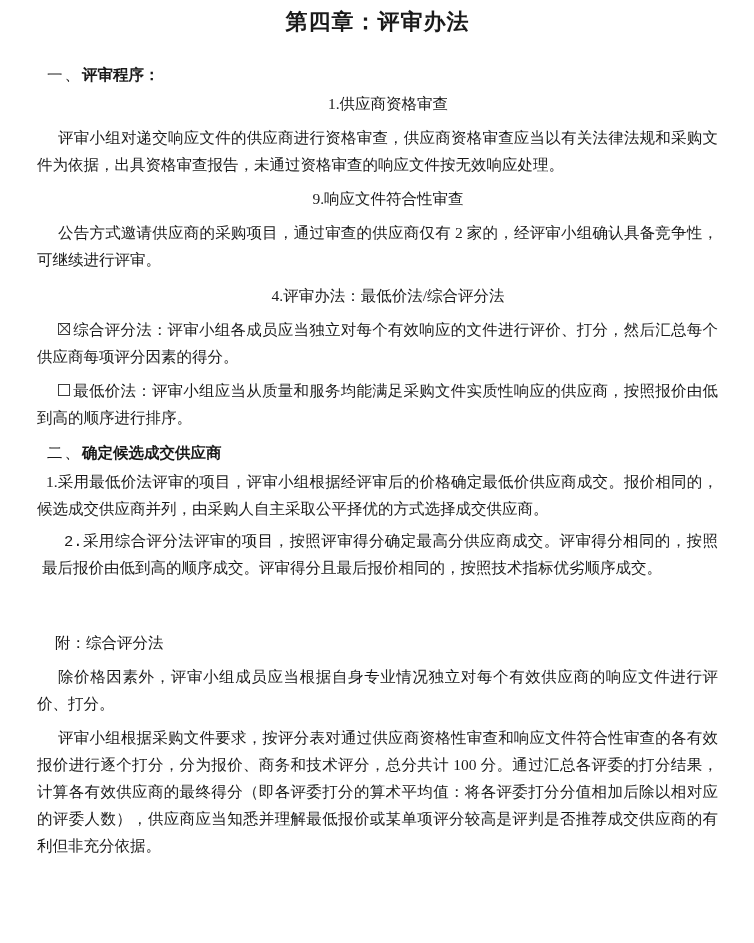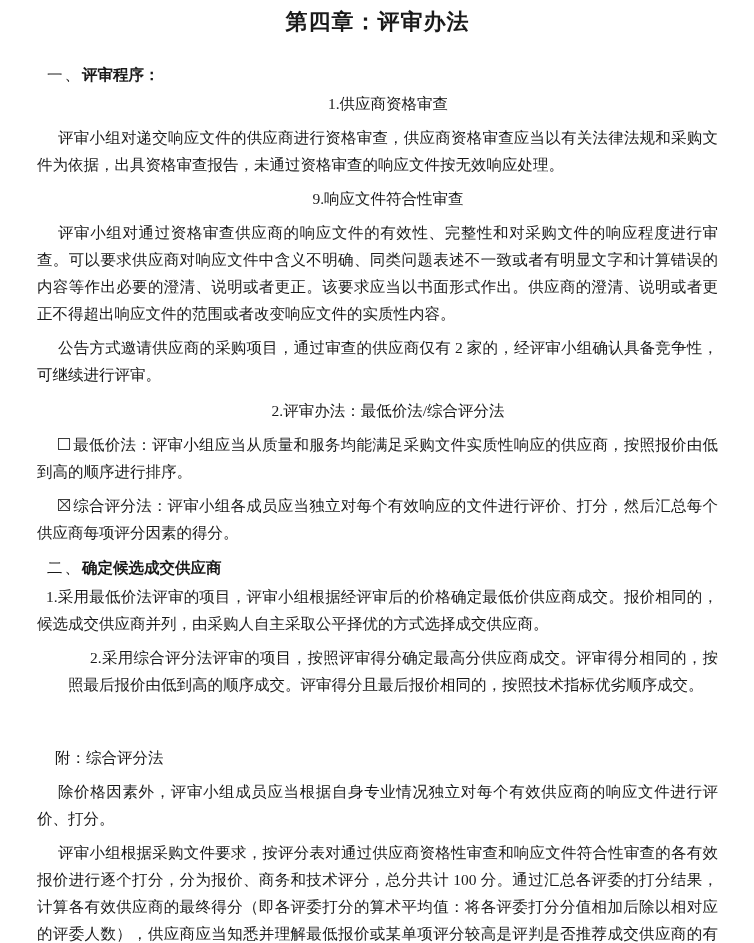--- a/index.html
+++ b/index.html
@@ -36,21 +36,21 @@
     line-height:27px;
     text-align:justify;
   }
   .sub{             
     margin-left:21px;
     text-align:center;
   }
   .gap-top{margin-top:9px;}
   .p{text-indent:21px;}
   .p2a{text-indent:9px;}
-  .p2b{margin-left:31px;text-indent:22px;}
+  .p2b{margin-left:5px;text-indent:22px;font-family:Liberation Mono, monospace;}
   .plain{margin-left:18px;text-align:left;margin-top:46px;}
   
   .cb{
     position:relative;
     display:inline-block;
     width:10px;height:10px;
     border:1px solid #3c3c3c;
     margin-right:3px;
     vertical-align:0px;
     background:#fff;
@@ -76,29 +76,28 @@
   <div class="h2">
     <span class="num">一、</span><span class="t">评审程序：</span>
   </div>
 
   <p class="sub">1.供应商资格审查</p>
 
   <p class="p">评审小组对递交响应文件的供应商进行资格审查，供应商资格审查应当以有关法律法规和采购文件为依据，出具资格审查报告，未通过资格审查的响应文件按无效响应处理。</p>
 
   <p class="sub">9.响应文件符合性审查</p>
 
-  <p class="p">评审小组对通过资格审查供应商的响应文件的有效性、完整性和对采购文件的响应程度进行审查。可以要求供应商对响应文件中含义不明确、同类问题表述不一致或者有明显文字和计算错误的内容等作出必要的澄清、说明或者更正。该要求应当以书面形式作出。供应商的澄清、说明或者更正不得超出响应文件的范围或者改变响应文件的实质性内容。</p>
 
   <p class="p">公告方式邀请供应商的采购项目，通过审查的供应商仅有 2 家的，经评审小组确认具备竞争性，可继续进行评审。</p>
 
-  <p class="sub gap-top">2.评审办法：最低价法/综合评分法</p>
+  <p class="sub gap-top">4.评审办法：最低价法/综合评分法</p>
+
+  <p class="p"><span class="cb checked"></span><span>综合评分法：评审小组各成员应当独立对每个有效响应的文件进行评价、打分，然后汇总每个供应商每项评分因素的得分。</span></p>
 
   <p class="p"><span class="cb"></span><span>最低价法：评审小组应当从质量和服务均能满足采购文件实质性响应的供应商，按照报价由低到高的顺序进行排序。</span></p>
-
-  <p class="p"><span class="cb checked"></span><span>综合评分法：评审小组各成员应当独立对每个有效响应的文件进行评价、打分，然后汇总每个供应商每项评分因素的得分。</span></p>
 
   <div class="h2 gap-top">
     <span class="num">二、</span><span class="t">确定候选成交供应商</span>
   </div>
 
   <p class="p2a">1.采用最低价法评审的项目，评审小组根据经评审后的价格确定最低价供应商成交。报价相同的，候选成交供应商并列，由采购人自主采取公平择优的方式选择成交供应商。</p>
 
   <p class="p2b">2.采用综合评分法评审的项目，按照评审得分确定最高分供应商成交。评审得分相同的，按照最后报价由低到高的顺序成交。评审得分且最后报价相同的，按照技术指标优劣顺序成交。</p>
 
   <p class="plain">附：综合评分法</p>

